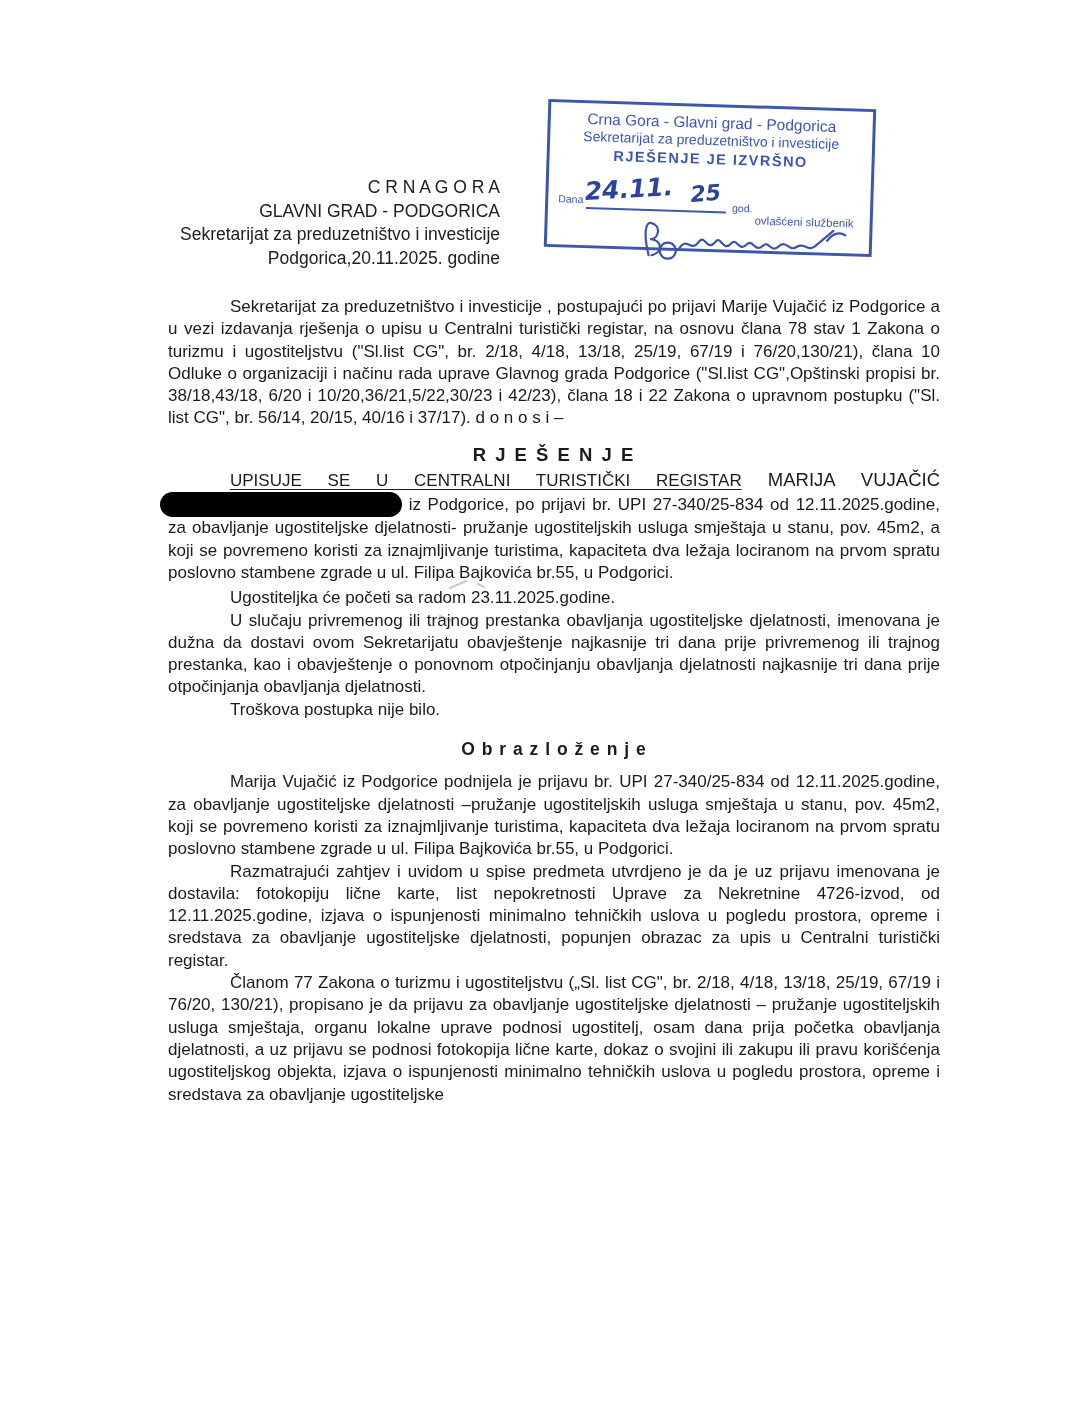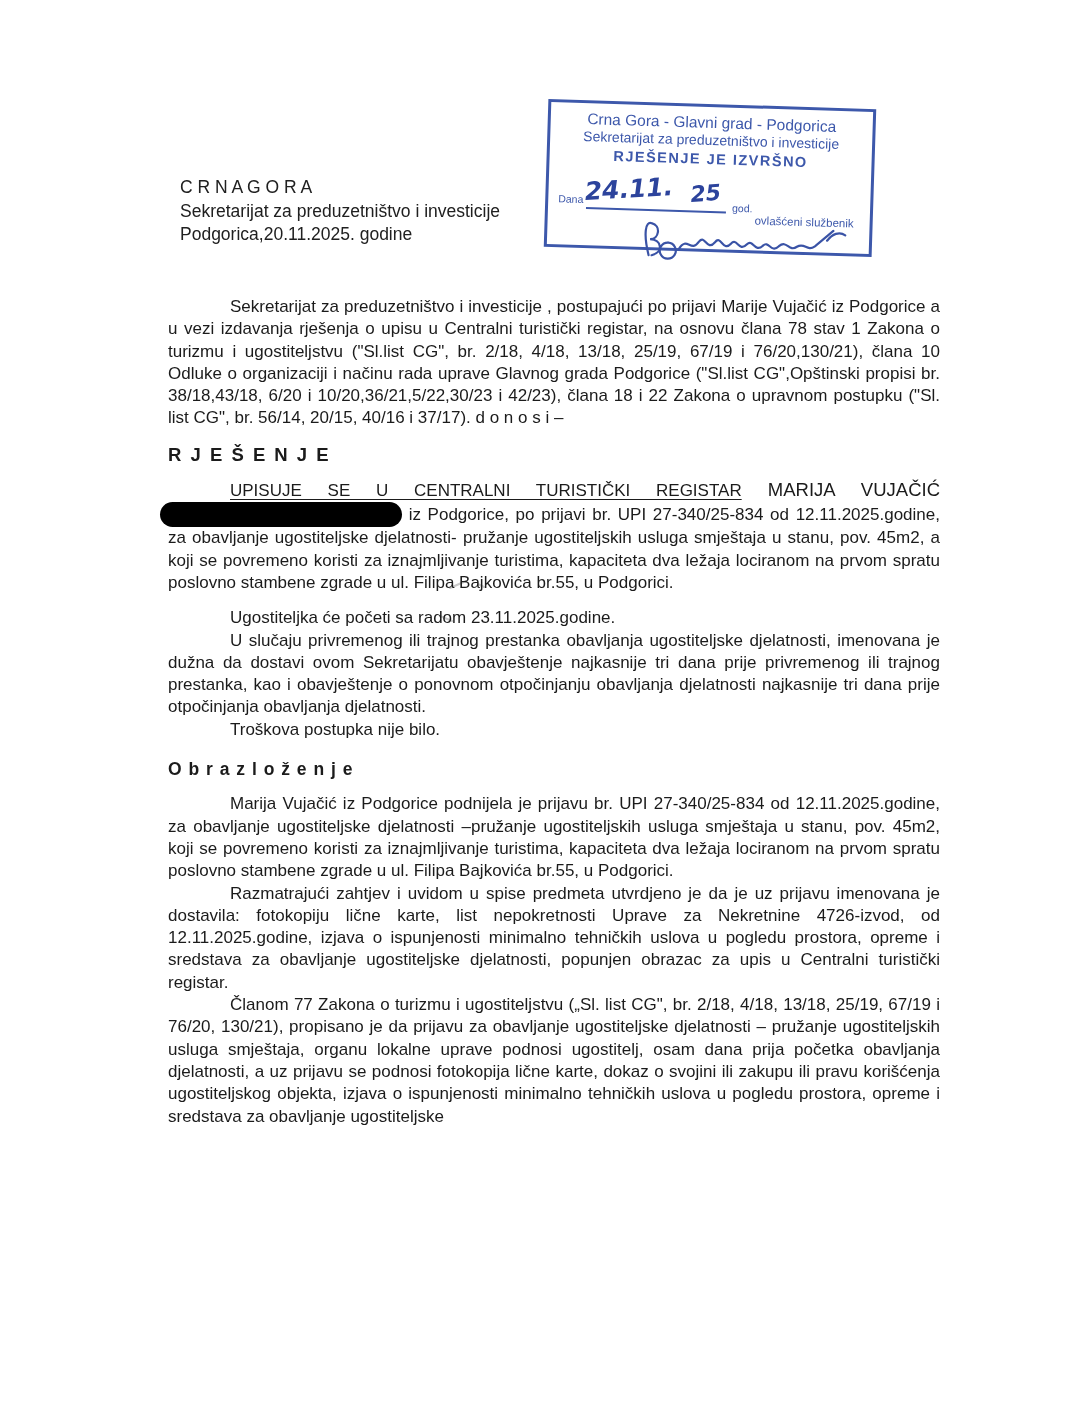--- a/index.html
+++ b/index.html
@@ -9,21 +9,21 @@
     background:#ffffff;
     color:#1b1b1b;
     font-family:"Liberation Sans","DejaVu Sans",sans-serif;
     overflow:hidden;
   }
   
   .letterhead{
     position:absolute;left:180px;top:176px;
     font-size:17.5px;line-height:23.5px;color:#202020;
   }
-  .letterhead .lh-row{white-space:nowrap;}
+  .letterhead .lh-row{white-space:nowrap;text-align:right;}
   
   .stamp{
     position:absolute;left:546px;top:104px;
     width:322px;height:142px;
     border:3px solid #3d58ab;
     transform:rotate(1.8deg);
     color:#3d58ab;
     text-align:center;
     overflow:visible;
   }
@@ -38,41 +38,42 @@
   .stamp .s-god{position:absolute;left:184px;top:94px;font-size:10.5px;}
   .stamp .s-officer{position:absolute;right:16px;top:106px;font-size:11.5px;white-space:nowrap;}
   .stamp .signature{position:absolute;right:4px;top:110px;}
   
   .content{
     position:absolute;left:168px;top:296px;width:772px;
     font-size:17px;line-height:22.3px;
     text-align:justify;
   }
   .content p{margin:0;text-indent:62px;}
-  .content p.mt{margin-top:13px;}
-  h2{margin:0;text-indent:0;font-weight:bold;}
+  .content p.mt{margin-top:3px;}
+  h2{margin:0;text-align:center;text-indent:0;font-weight:bold;}
   h2.rjesenje{margin-top:14px;font-size:18.5px;letter-spacing:2px;}
   h2.obraz{margin-top:17px;margin-bottom:11px;font-size:17.5px;letter-spacing:1px;}
   .b{font-weight:normal;}
   .ul{text-decoration:underline;text-underline-offset:3px;}
   .big{font-size:18.5px;}
   .redaction{
     display:inline-block;width:242px;height:25px;
     background:#000;border-radius:13px;
     vertical-align:-7px;margin-left:-8px;
   }
   .pencil{position:absolute;left:430px;top:570px;}
 </style>
 </head>
 <body>
 
 <div class="page">
 
   <div class="letterhead">
     <div class="lh-row">C R N A  G O R A</div>
+    <div class="lh-row">GLAVNI GRAD - PODGORICA</div>
     <div class="lh-row">Sekretarijat za preduzetništvo i investicije</div>
     <div class="lh-row">Podgorica,20.11.2025. godine</div>
   </div>
 
   <div class="stamp">
     <div class="s1">Crna Gora - Glavni grad - Podgorica</div>
     <div class="s2">Sekretarijat za preduzetništvo i investicije</div>
     <div class="s3">RJEŠENJE JE IZVRŠNO</div>
     <span class="s-dana">Dana</span>
     <span class="d-line"></span>

